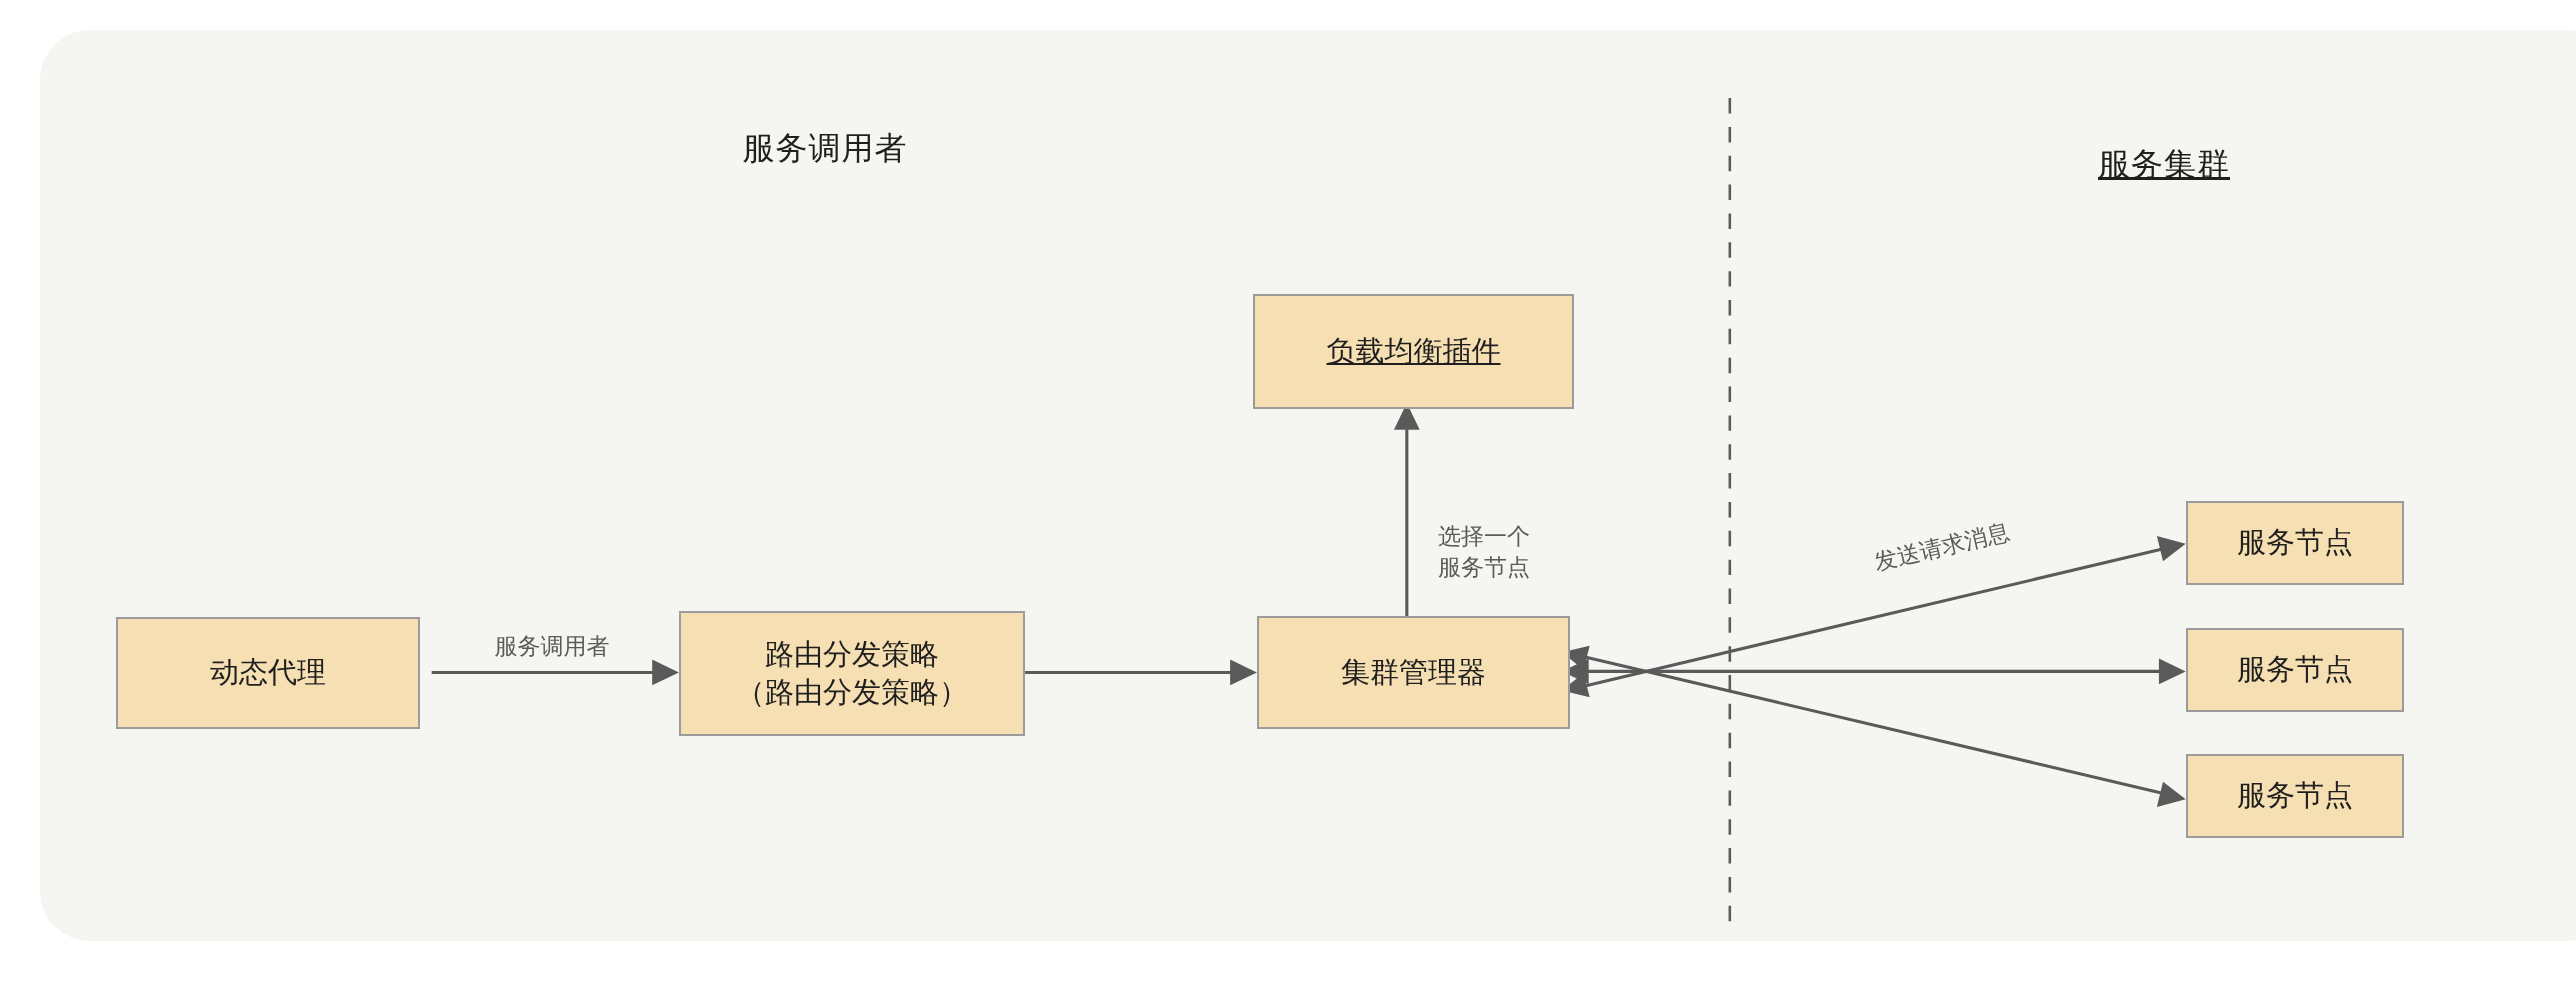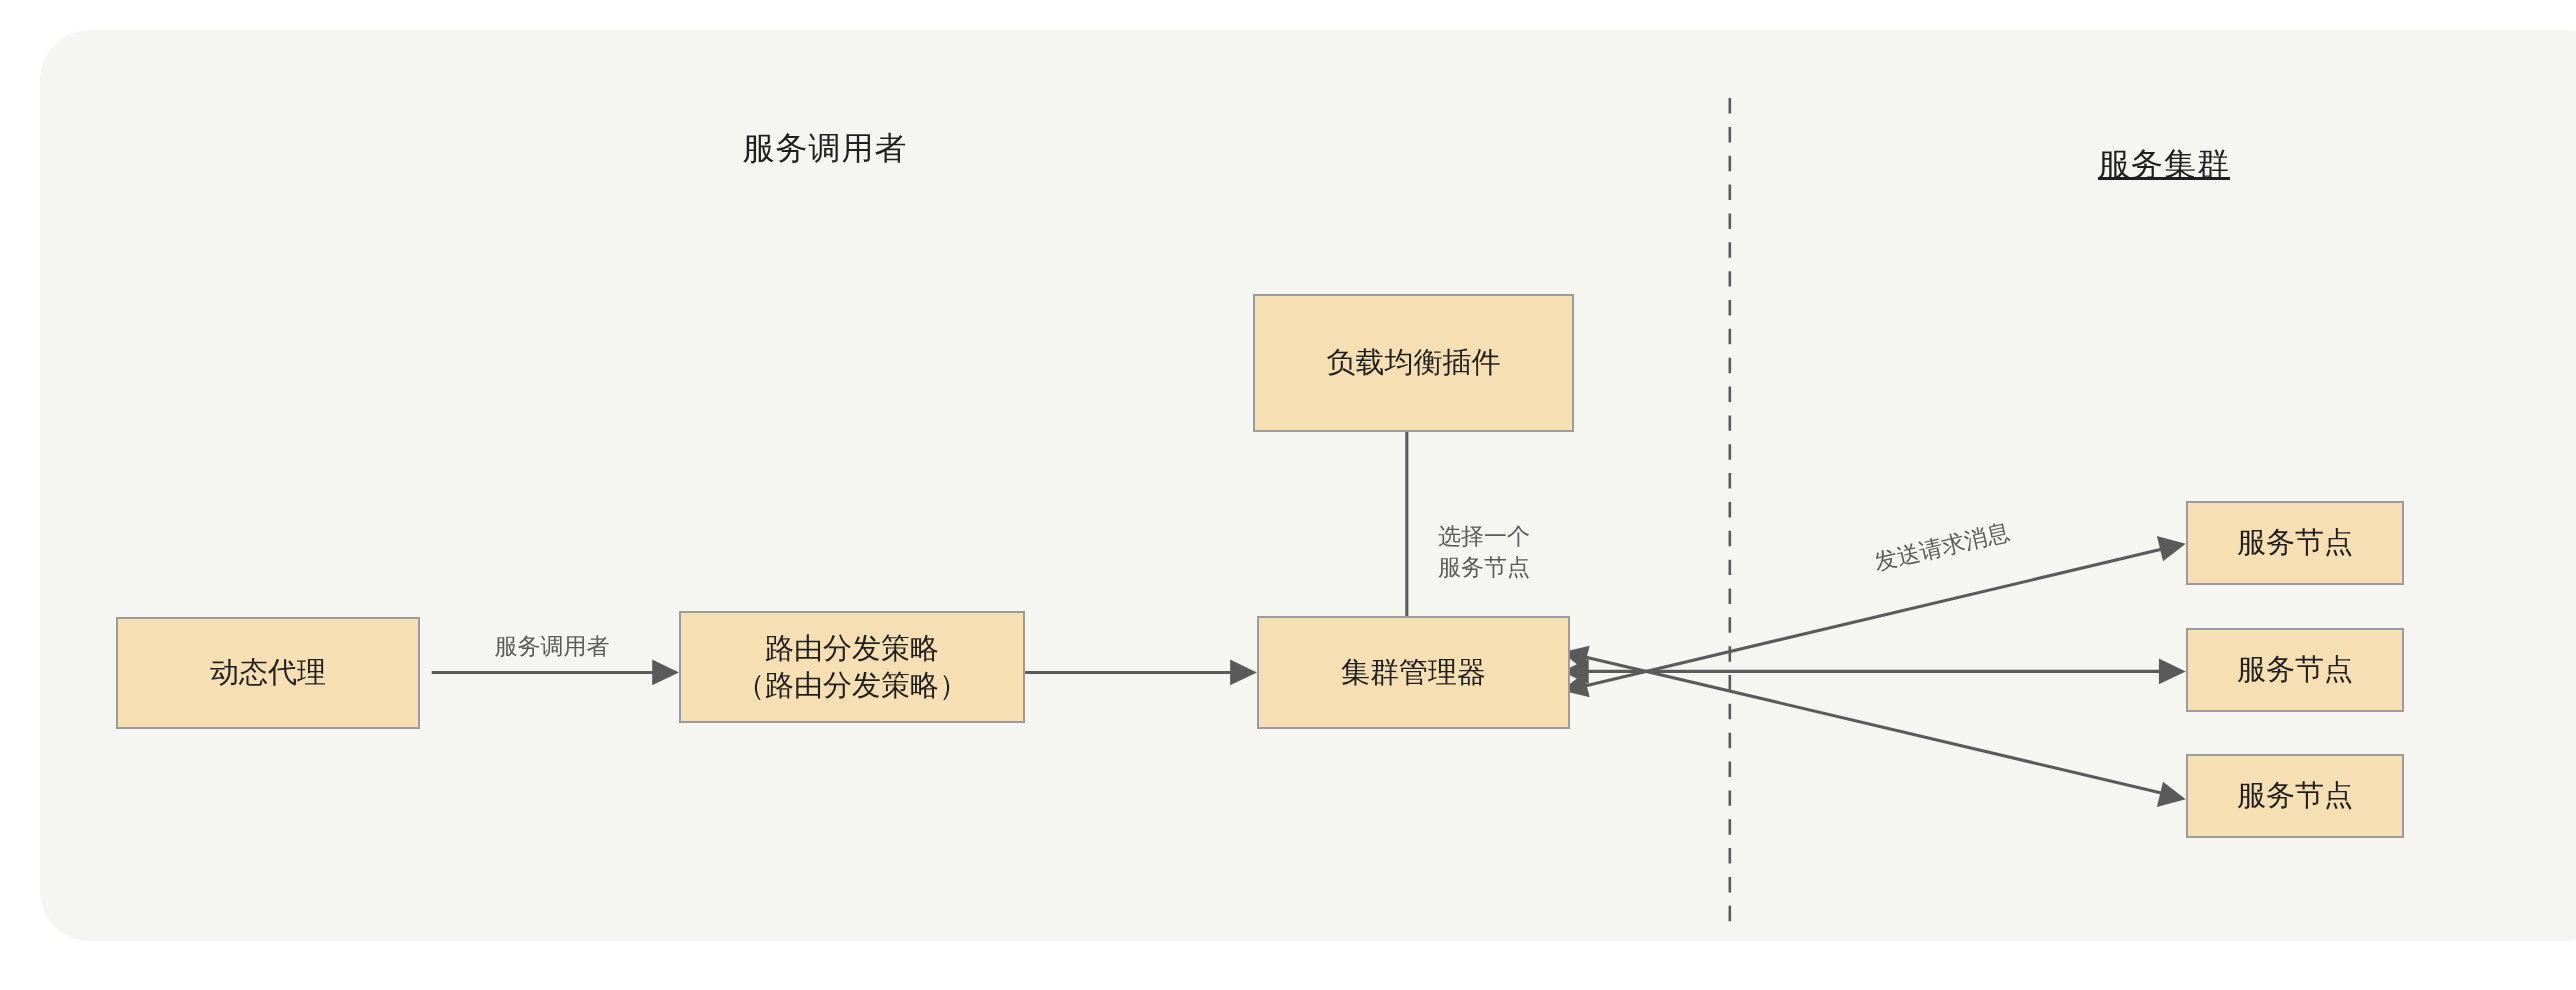--- a/index.html
+++ b/index.html
@@ -137,30 +137,30 @@
   </svg>
 
   <div class="section-title" style="left:825px; top:127px;">服务调用者</div>
 
   <div class="section-title" style="left:2164px; top:143px;text-decoration:underline;">服务集群</div>
 
   <div class="node" style="left:116px; top:617px; width:304px; height:112px;">
     <span class="ln">动态代理</span>
   </div>
 
-  <div class="node" style="left:679px; top:611px; width:346px; height:112px;">
+  <div class="node" style="left:679px; top:611px; width:346px; height:125px;">
     <span class="ln">路由分发策略</span>
     <span class="ln">（路由分发策略）</span>
   </div>
 
   <div class="node" style="left:1257px; top:616px; width:313px; height:113px;align-items:center;">
     <span class="ln">集群管理器</span>
   </div>
 
-  <div class="node" style="left:1253px; top:294px; width:321px; height:138px;">
+  <div class="node" style="left:1253px; top:294px; width:321px; height:115px;text-decoration:underline;">
     <span class="ln">负载均衡插件</span>
   </div>
 
   <div class="node" style="left:2186px; top:501px; width:218px; height:84px;">
     <span class="ln">服务节点</span>
   </div>
 
   <div class="node" style="left:2186px; top:628px; width:218px; height:84px;">
     <span class="ln">服务节点</span>
   </div>

